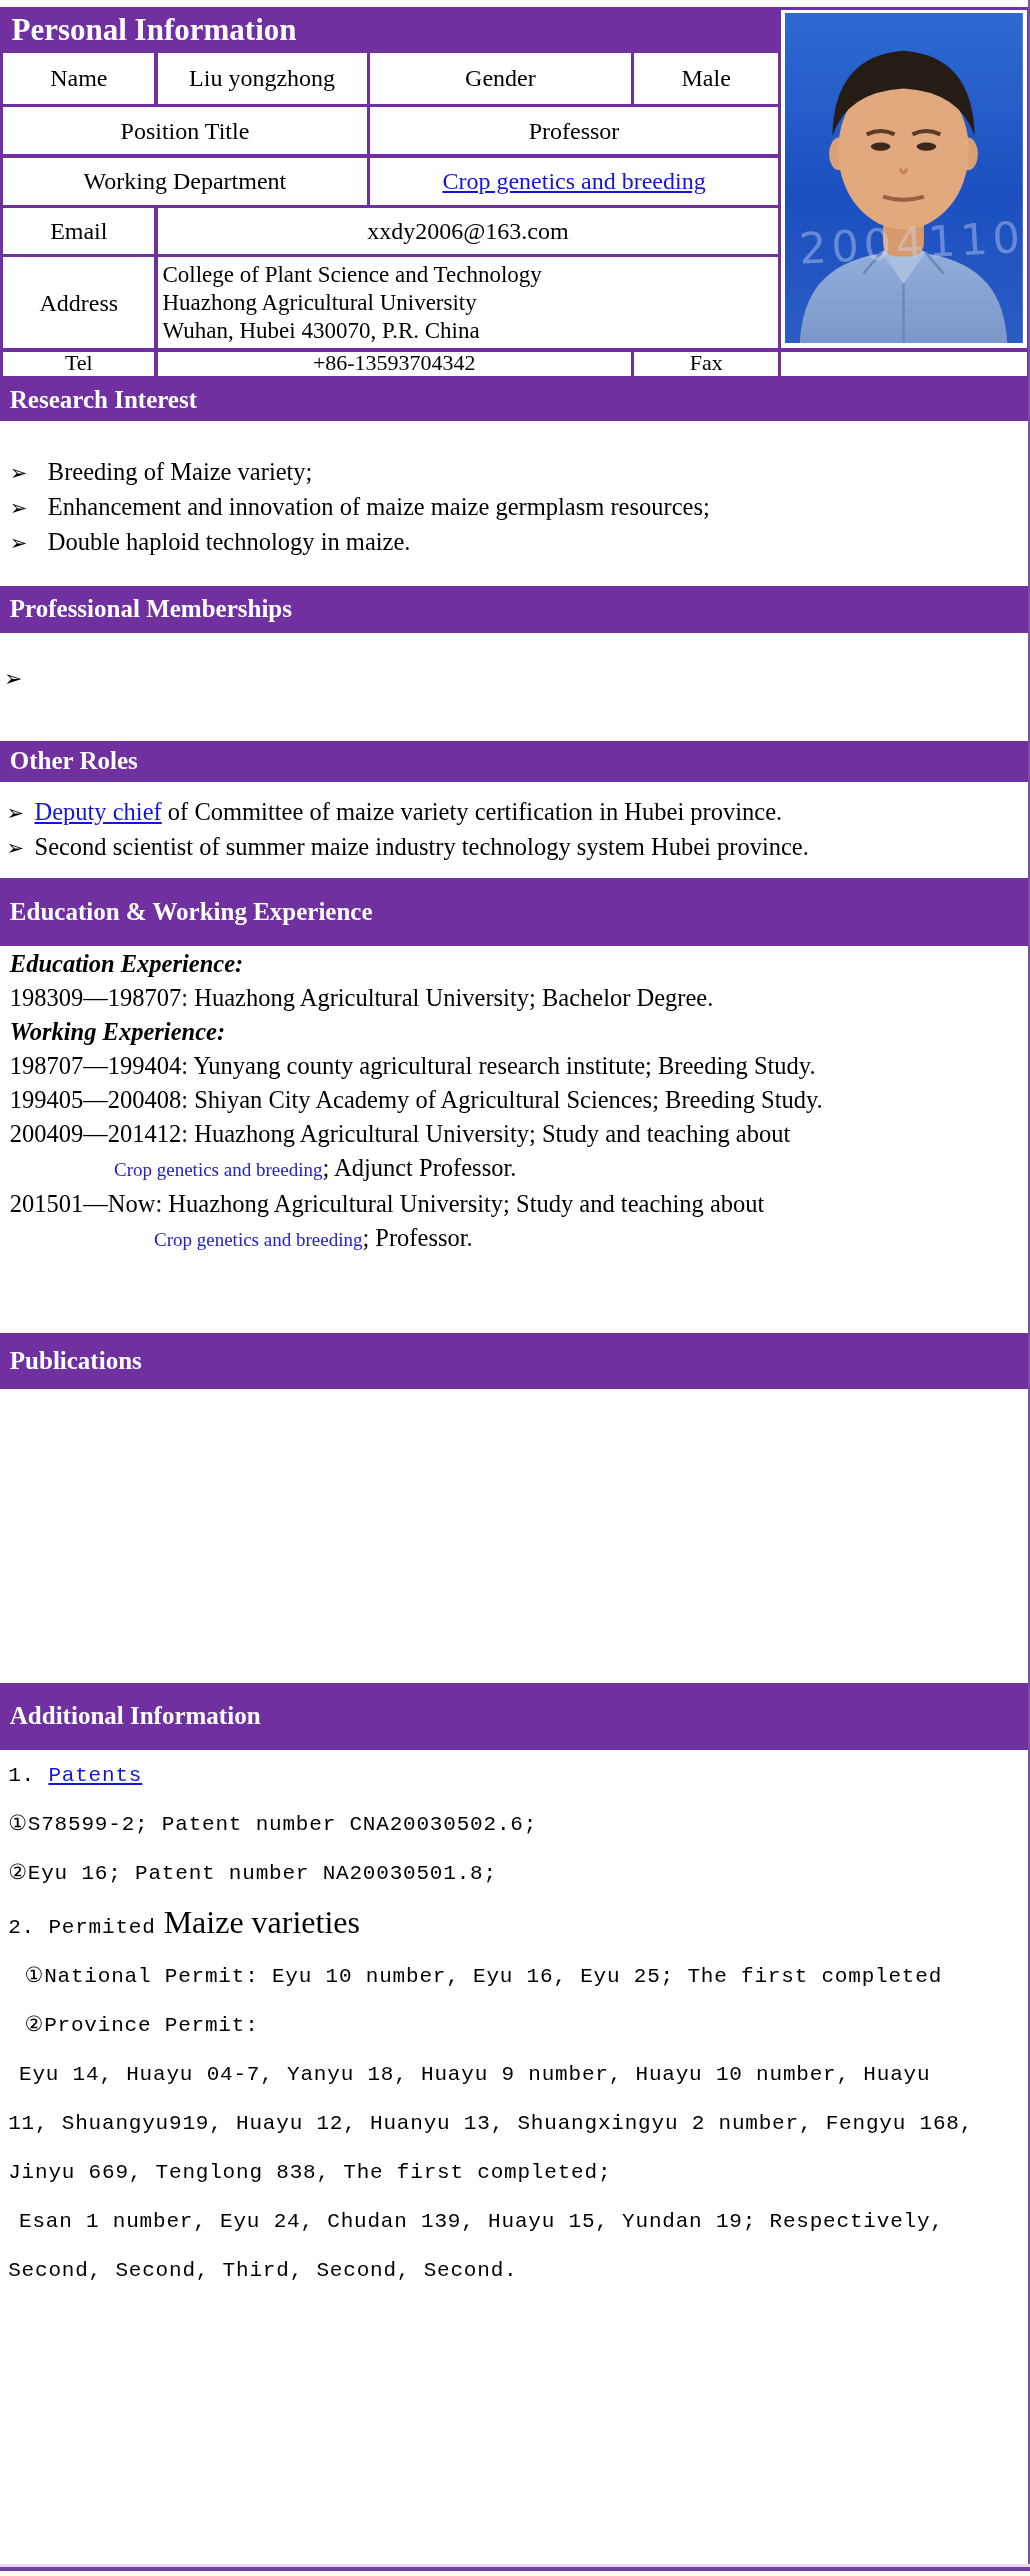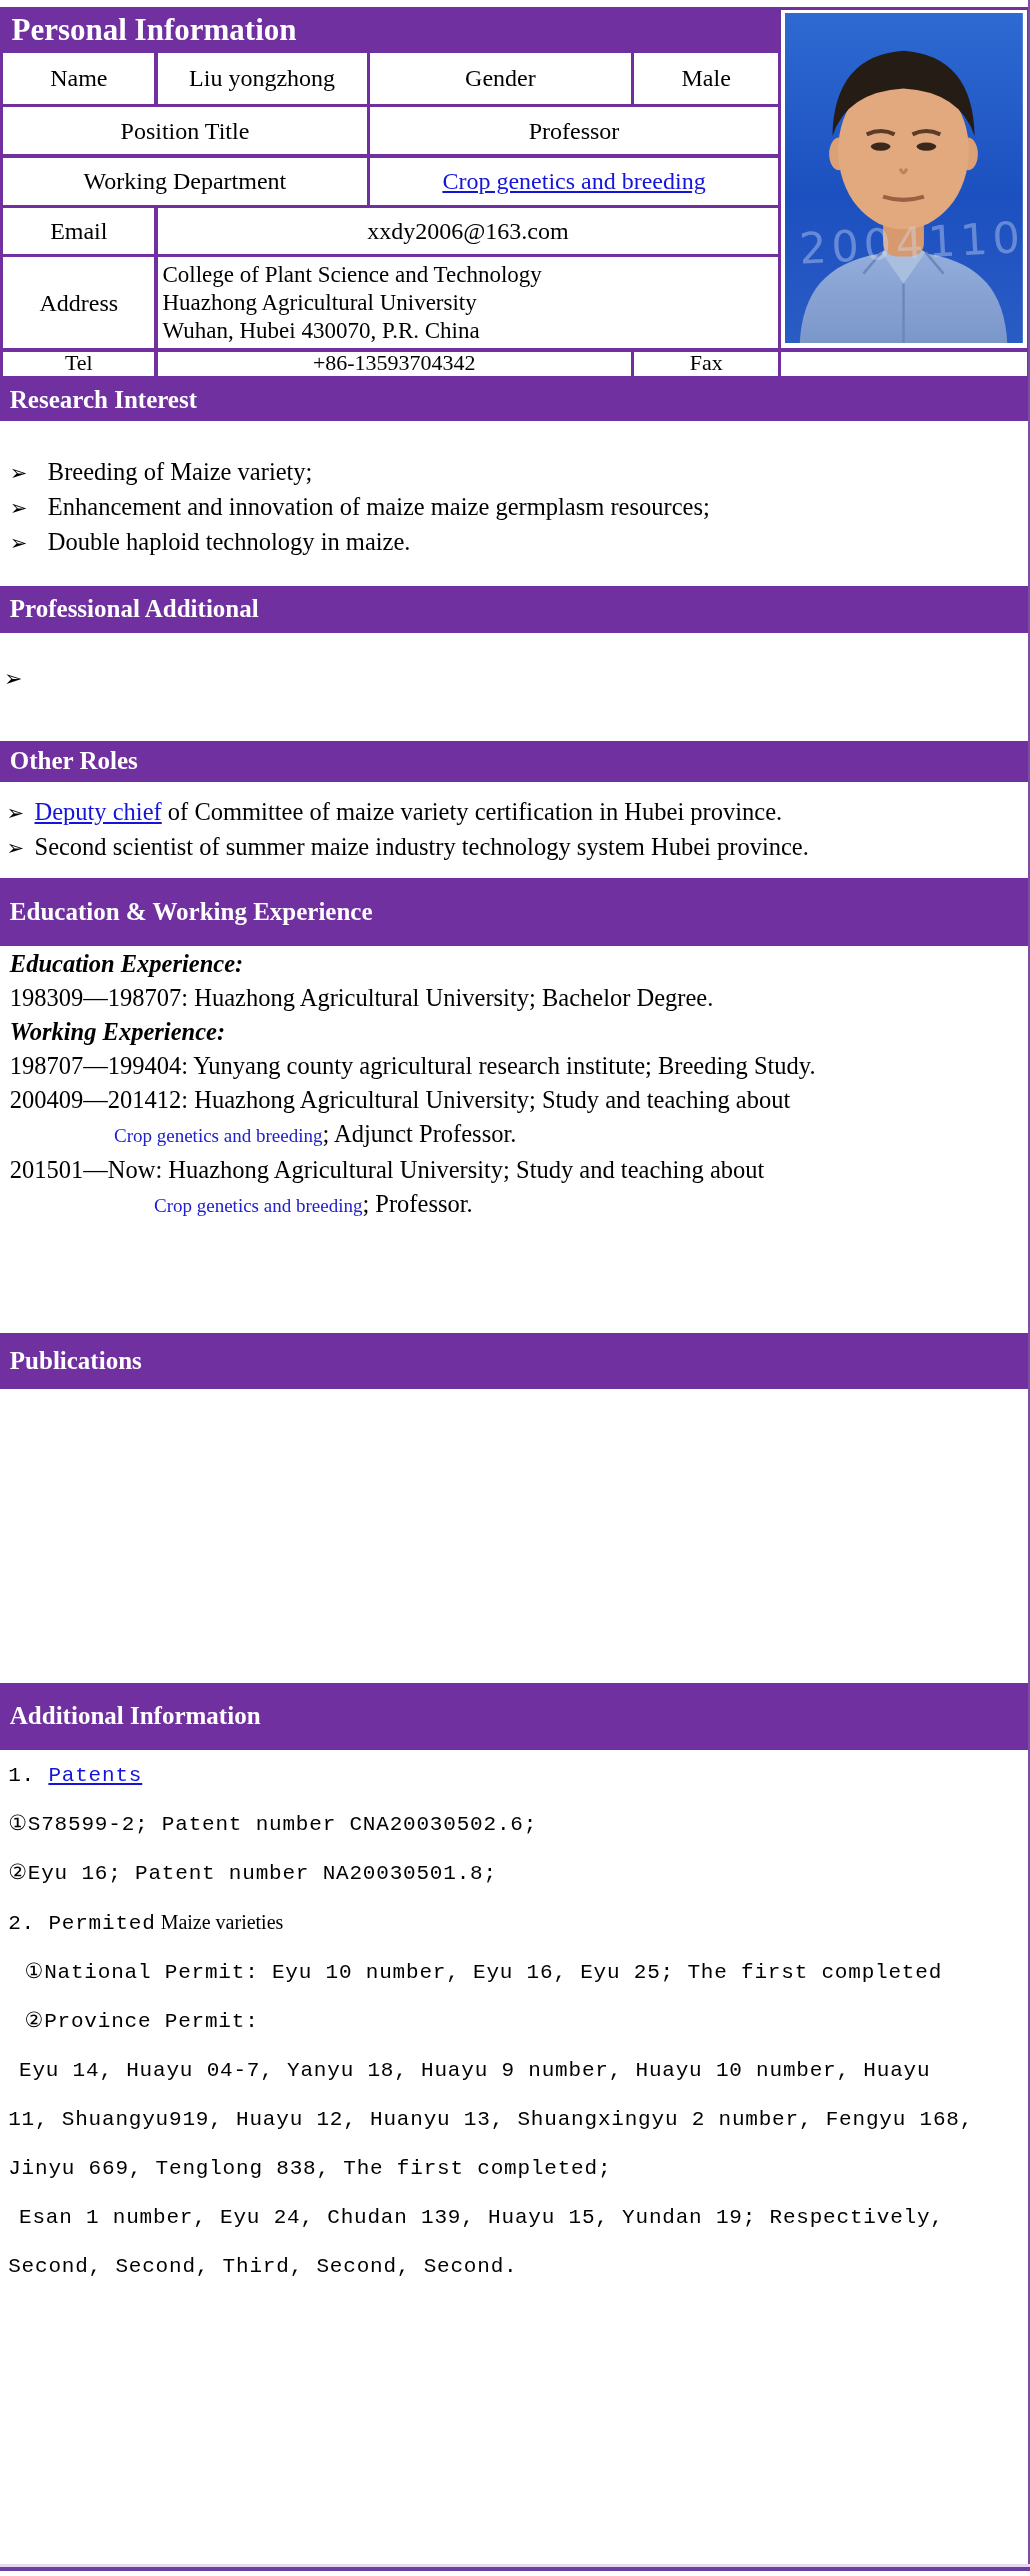--- a/index.html
+++ b/index.html
@@ -45,21 +45,21 @@
   .roles-row .mark{flex:0 0 28px;font-family:"DejaVu Sans",sans-serif;font-size:21px;}
   .lone-mark{font-family:"DejaVu Sans",sans-serif;font-size:22px;line-height:34px;padding-left:4.1px;}
   .edu-line{font-size:24.5px;line-height:34px;padding-left:9.8px;}
   .edu-line.bold{font-weight:bold;font-style:italic;}
   .edu-ind1{padding-left:114px;}
   .edu-ind2{padding-left:154px;}
   .add-line{font-family:"Liberation Mono","DejaVu Sans Mono",monospace;
             font-size:21px;letter-spacing:0.8px;line-height:49px;padding-left:8.2px;white-space:pre;}
   .add-ind1{padding-left:24.5px;}
   .add-ind2{padding-left:19px;}
-  .serif-inline{font-family:"Liberation Serif","DejaVu Serif",serif;font-size:20px;letter-spacing:0;}
+  .serif-inline{font-family:"Liberation Serif","DejaVu Serif",serif;font-size:32px;letter-spacing:0;}
   
   .right-border{position:absolute;top:0;right:0;width:2.5px;height:2570px;background:#7a4fa8;}
   .bottom-border{position:absolute;top:2564px;left:0;width:1030px;height:6.5px;
                  background:linear-gradient(#e6d7f2 0 2.5px,#6e3fa0 2.5px 100%);}
 </style>
 </head>
 <body>
 
 <div id="page">
 
@@ -151,21 +151,21 @@
       <span class="mark">➢</span>
       <span>Enhancement and innovation of maize maize germplasm resources;</span>
     </div>
     <div class="bullet-row">
       <span class="mark">➢</span>
       <span>Double haploid technology in maize.</span>
     </div>
   </div>
 
   <div class="sec h58">
-    <span>Professional Additional</span>
+    <span>Professional Memberships</span>
   </div>
   <div class="content memberships-content">
     <div class="lone-mark">➢</div>
   </div>
 
   <div class="sec h50">
     <span>Other Roles</span>
   </div>
   <div class="content roles-content">
     <div class="roles-row">
@@ -179,20 +179,21 @@
   </div>
 
   <div class="sec h67">
     <span>Education &amp; Working Experience</span>
   </div>
   <div class="content edu-content">
     <div class="edu-line bold">Education Experience:</div>
     <div class="edu-line">198309—198707: Huazhong Agricultural University; Bachelor Degree.</div>
     <div class="edu-line bold">Working Experience:</div>
     <div class="edu-line">198707—199404: Yunyang county agricultural research institute; Breeding Study.</div>
+    <div class="edu-line">199405—200408: Shiyan City Academy of Agricultural Sciences; Breeding Study.</div>
     <div class="edu-line">200409—201412: Huazhong Agricultural University; Study and teaching about</div>
     <div class="edu-line edu-ind1">
       <a class="blue-plain">Crop genetics and breeding</a><span>; Adjunct Professor.</span>
     </div>
     <div class="edu-line">201501—Now: Huazhong Agricultural University; Study and teaching about</div>
     <div class="edu-line edu-ind2">
       <a class="blue-plain">Crop genetics and breeding</a><span>; Professor.</span>
     </div>
   </div>
 

